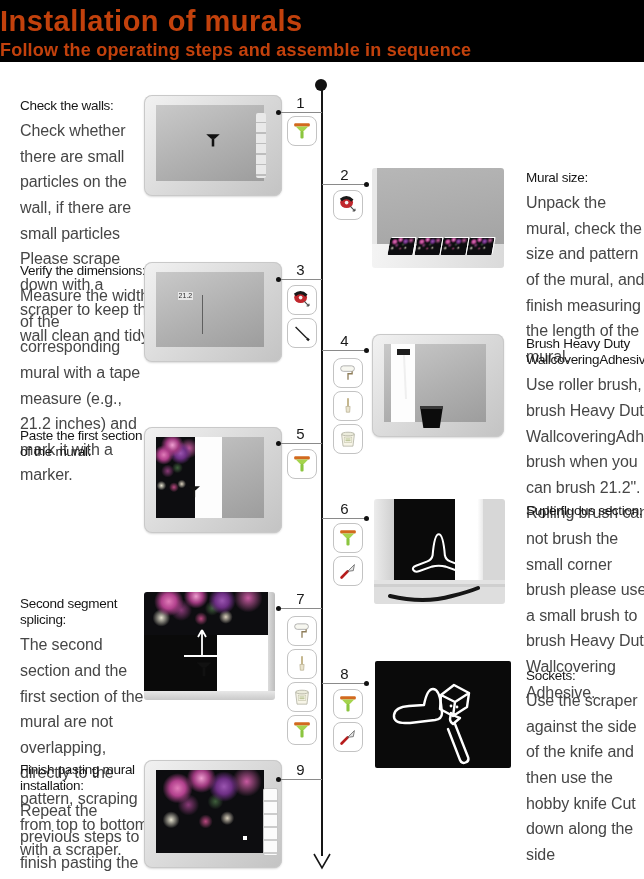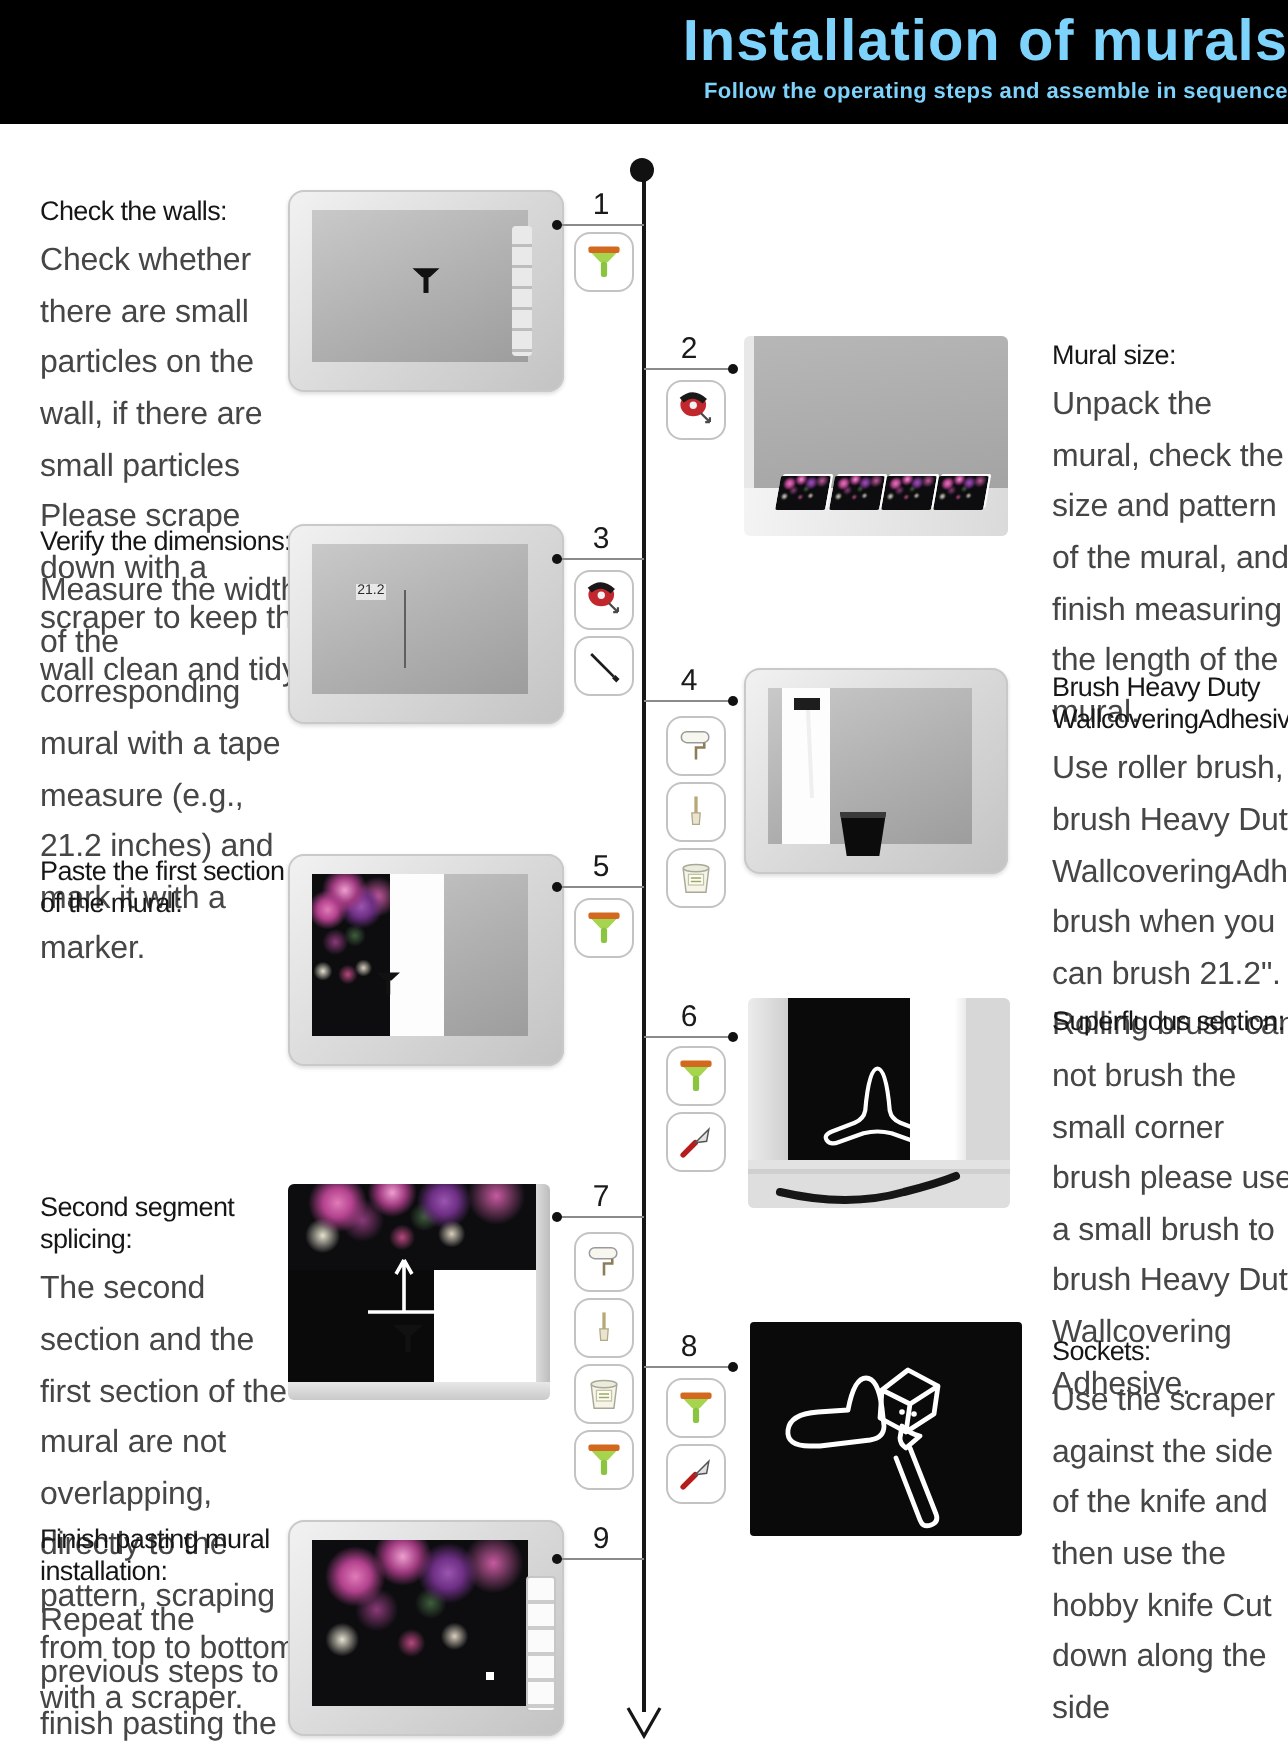--- a/index.html
+++ b/index.html
@@ -3,23 +3,23 @@
 <meta charset="utf-8">
 <style>
   * { margin:0; padding:0; box-sizing:border-box; }
   html,body { background:#fff; }
   body {
     width:644px; height:879px; position:relative; overflow:hidden;
     font-family:"Liberation Sans", sans-serif; color:#222;
   }
 
   
-  .header { position:absolute; left:0; top:0; width:644px; height:62px; background:#000; color:#7dd3fc; text-align:right; }
+  .header { position:absolute; left:0; top:0; width:644px; height:62px; background:#000; color:#c2410c; text-align:left; }
   .header .h-title { font-size:29px; font-weight:700; padding-top:5px; letter-spacing:.5px; }
-  .header .h-sub   { font-size:11px; font-weight:700; margin-top:2px; letter-spacing:.2px; }
+  .header .h-sub   { font-size:18px; font-weight:700; margin-top:2px; letter-spacing:.2px; }
 
   
   .timeline      { position:absolute; left:321px; top:86px; width:2px; height:770px; background:#161616; }
   .timeline-dot  { position:absolute; left:315px; top:79px; width:12px; height:12px; border-radius:50%; background:#111; }
   .timeline-arrow{ position:absolute; left:311px; top:852px; }
 
   
   .connector { position:absolute; height:1px; background:#8a8a8a; }
   .c-dot     { position:absolute; width:5px; height:5px; border-radius:50%; background:#111; }
   .step-num  { position:absolute; font-size:15px; color:#1a1a1a; text-align:center; }

